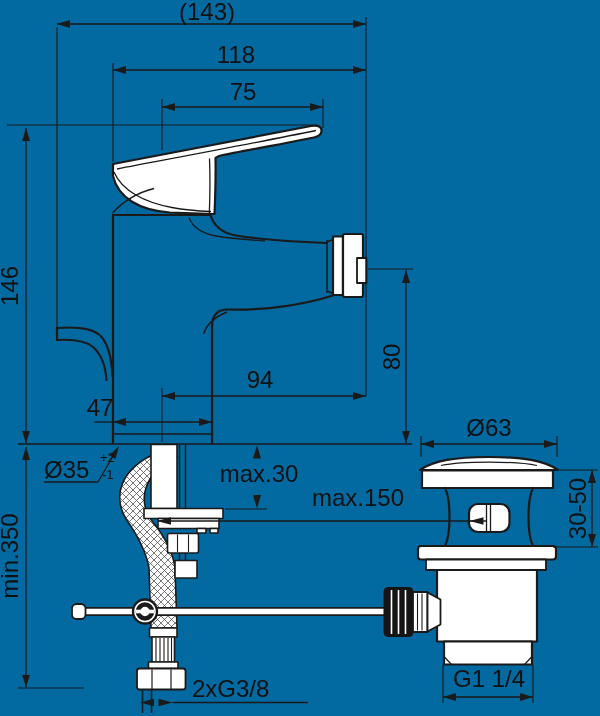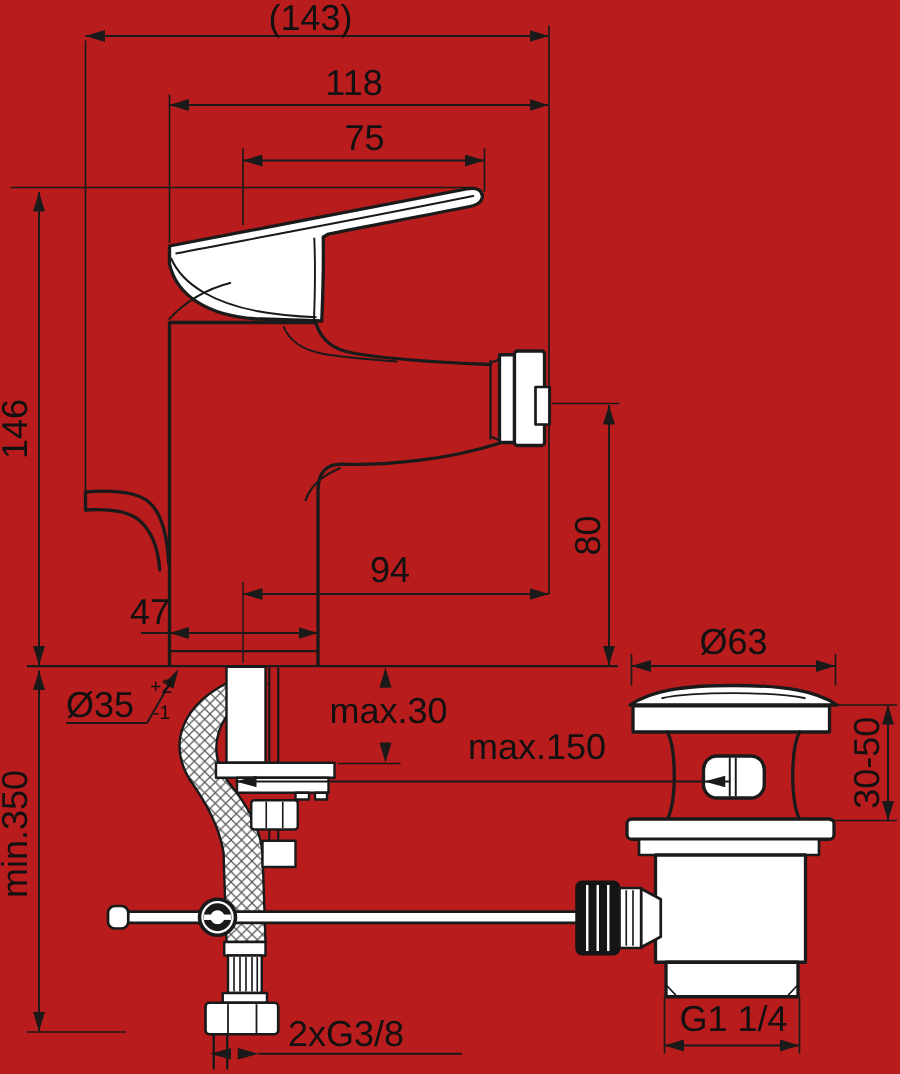--- a/index.html
+++ b/index.html
@@ -1,16 +1,16 @@
 <!DOCTYPE html>
 <html><head>
 <meta charset="utf-8">
 <style>
   html,body{margin:0;padding:0;background:#fff;}
-  .stage{width:600px;height:716px;background:#b91c1c;position:relative;font-family:"Liberation Sans",sans-serif;}
+  .stage{width:600px;height:716px;background:#0369a1;position:relative;font-family:"Liberation Sans",sans-serif;}
   svg{display:block;}
   
   .p2{fill:none;stroke:#1a1a1a;stroke-width:2.2;stroke-linecap:round;stroke-linejoin:round;}
   .pf{fill:#ffffff;stroke:#1a1a1a;stroke-width:2.2;stroke-linecap:round;stroke-linejoin:round;}
   .pf16{fill:#ffffff;stroke:#1a1a1a;stroke-width:1.6;stroke-linejoin:round;}
   .pf18{fill:#ffffff;stroke:#1a1a1a;stroke-width:1.8;stroke-linejoin:round;}
   .l10{fill:none;stroke:#1a1a1a;stroke-width:1.0;}
   .l11{fill:none;stroke:#1a1a1a;stroke-width:1.1;}
   .l12{fill:none;stroke:#1a1a1a;stroke-width:1.2;}
   .l13{fill:none;stroke:#1a1a1a;stroke-width:1.3;}

